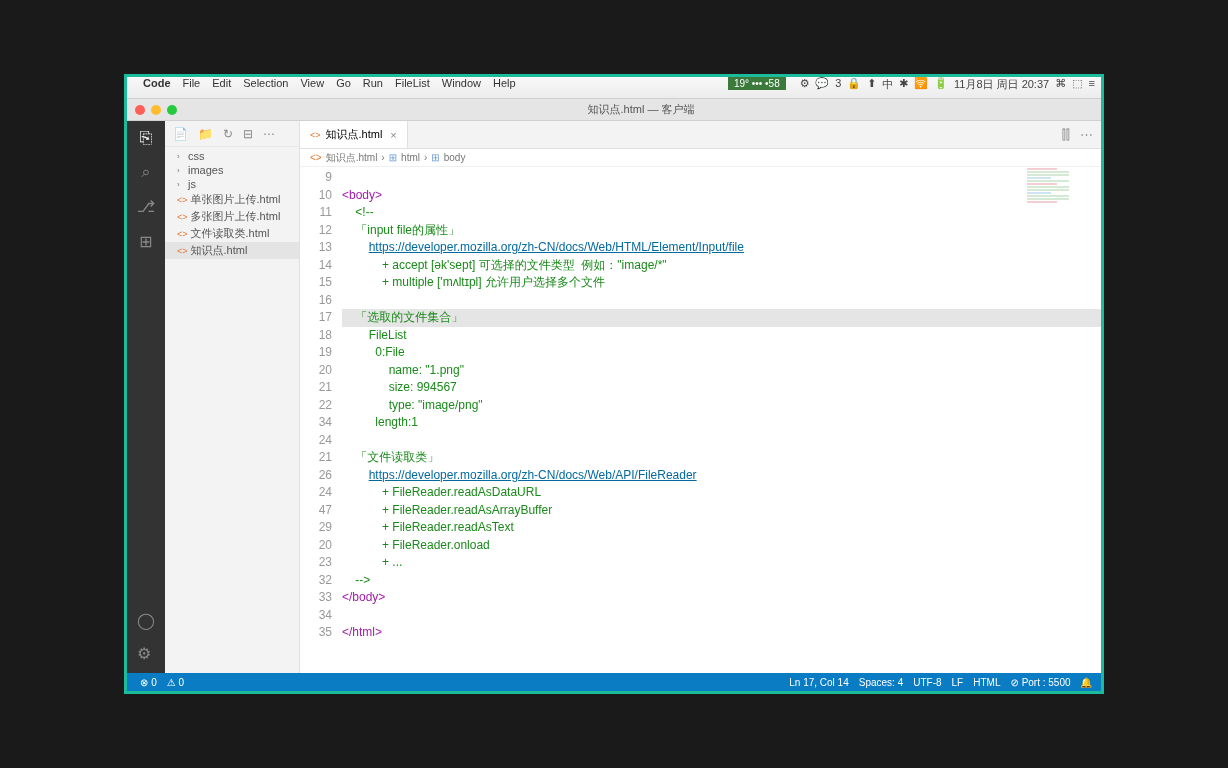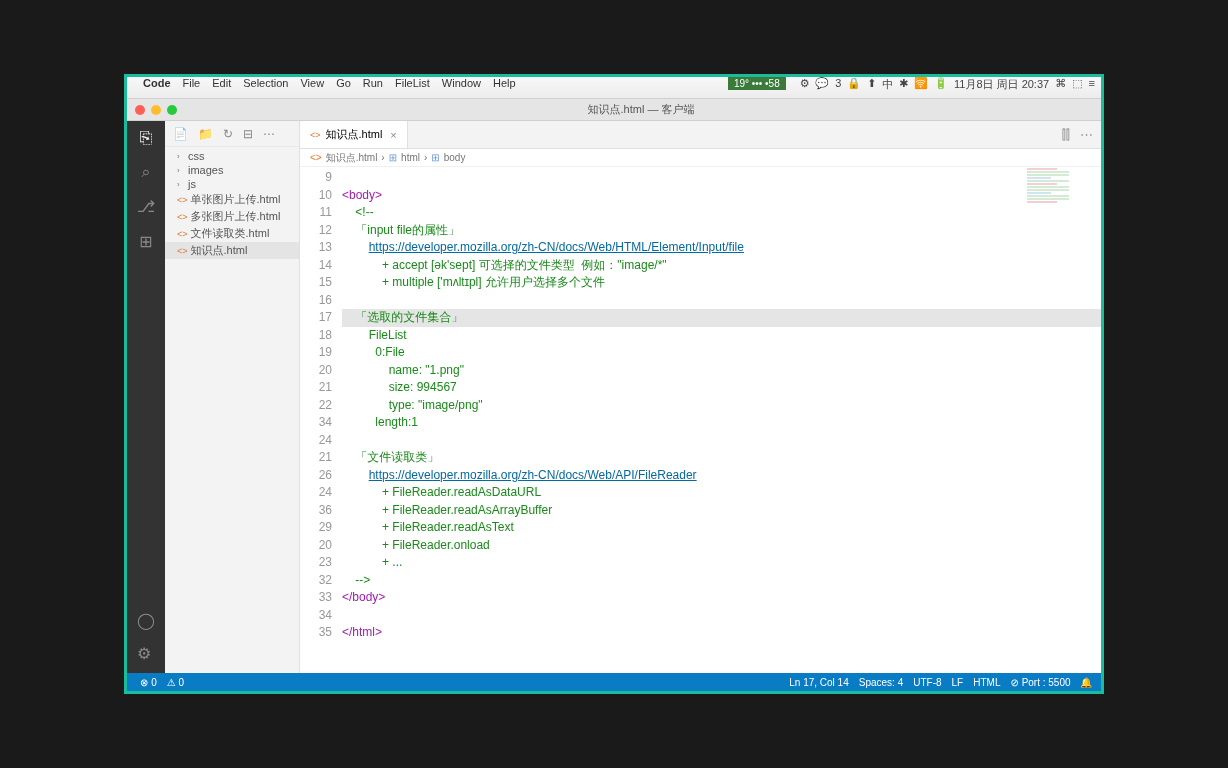--- a/index.html
+++ b/index.html
@@ -190,21 +190,21 @@
             <div>18</div>
             <div>19</div>
             <div>20</div>
             <div>21</div>
             <div>22</div>
             <div>34</div>
             <div>24</div>
             <div>21</div>
             <div>26</div>
             <div>24</div>
-            <div>36</div>
+            <div>47</div>
             <div>29</div>
             <div>20</div>
             <div>23</div>
             <div>32</div>
             <div>33</div>
             <div>34</div>
             <div>35</div>
           </div>
         <div class="lines" id="lines"><div class="row"><span class=""> </span></div><div class="row"><span class="c-tag">&lt;body&gt;</span></div><div class="row"><span class="c-com">    &lt;!--</span></div><div class="row"><span class="c-com">    「input file的属性」</span></div><div class="row"><span class="c-com">        </span><span class="c-link">https://developer.mozilla.org/zh-CN/docs/Web/HTML/Element/Input/file</span></div><div class="row"><span class="c-com">            + accept [ək'sept] 可选择的文件类型  例如："image/*"</span></div><div class="row"><span class="c-com">            + multiple ['mʌltɪpl] 允许用户选择多个文件</span></div><div class="row"><span class="c-com"> </span></div><div class="row cur"><span class="c-com">    「选取的文件集合」</span></div><div class="row"><span class="c-com">        FileList</span></div><div class="row"><span class="c-com">          0:File</span></div><div class="row"><span class="c-com">              name: "1.png"</span></div><div class="row"><span class="c-com">              size: 994567</span></div><div class="row"><span class="c-com">              type: "image/png"</span></div><div class="row"><span class="c-com">          length:1</span></div><div class="row"><span class="c-com"> </span></div><div class="row"><span class="c-com">    「文件读取类」</span></div><div class="row"><span class="c-com">        </span><span class="c-link">https://developer.mozilla.org/zh-CN/docs/Web/API/FileReader</span></div><div class="row"><span class="c-com">            + FileReader.readAsDataURL</span></div><div class="row"><span class="c-com">            + FileReader.readAsArrayBuffer</span></div><div class="row"><span class="c-com">            + FileReader.readAsText</span></div><div class="row"><span class="c-com">            + FileReader.onload</span></div><div class="row"><span class="c-com">            + ...</span></div><div class="row"><span class="c-com">    --&gt;</span></div><div class="row"><span class="c-tag">&lt;/body&gt;</span></div><div class="row"><span class=""> </span></div><div class="row"><span class="c-tag">&lt;/html&gt;</span></div></div>
         <div class="minimap">

